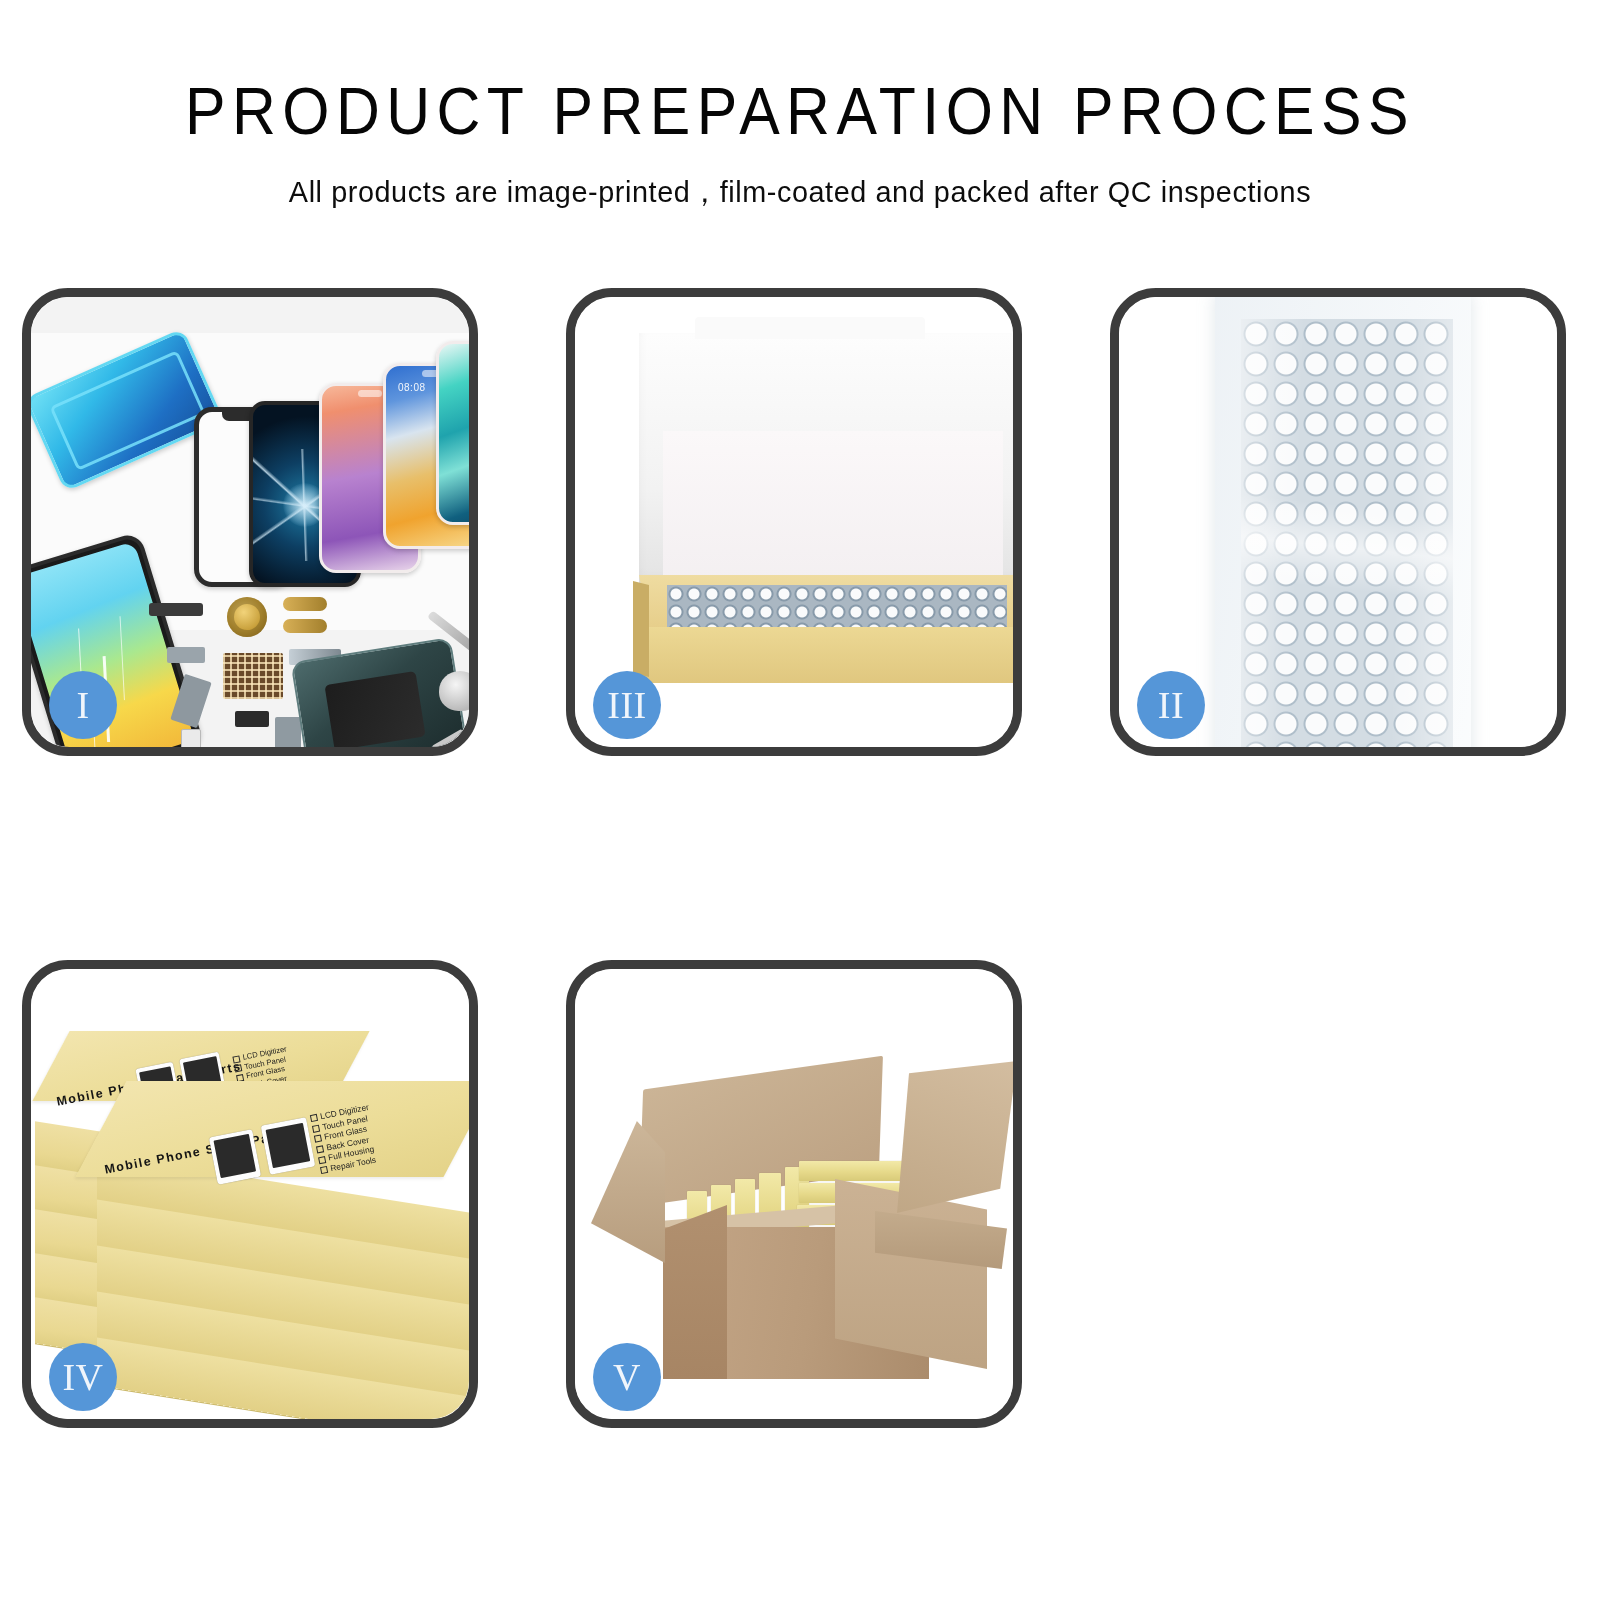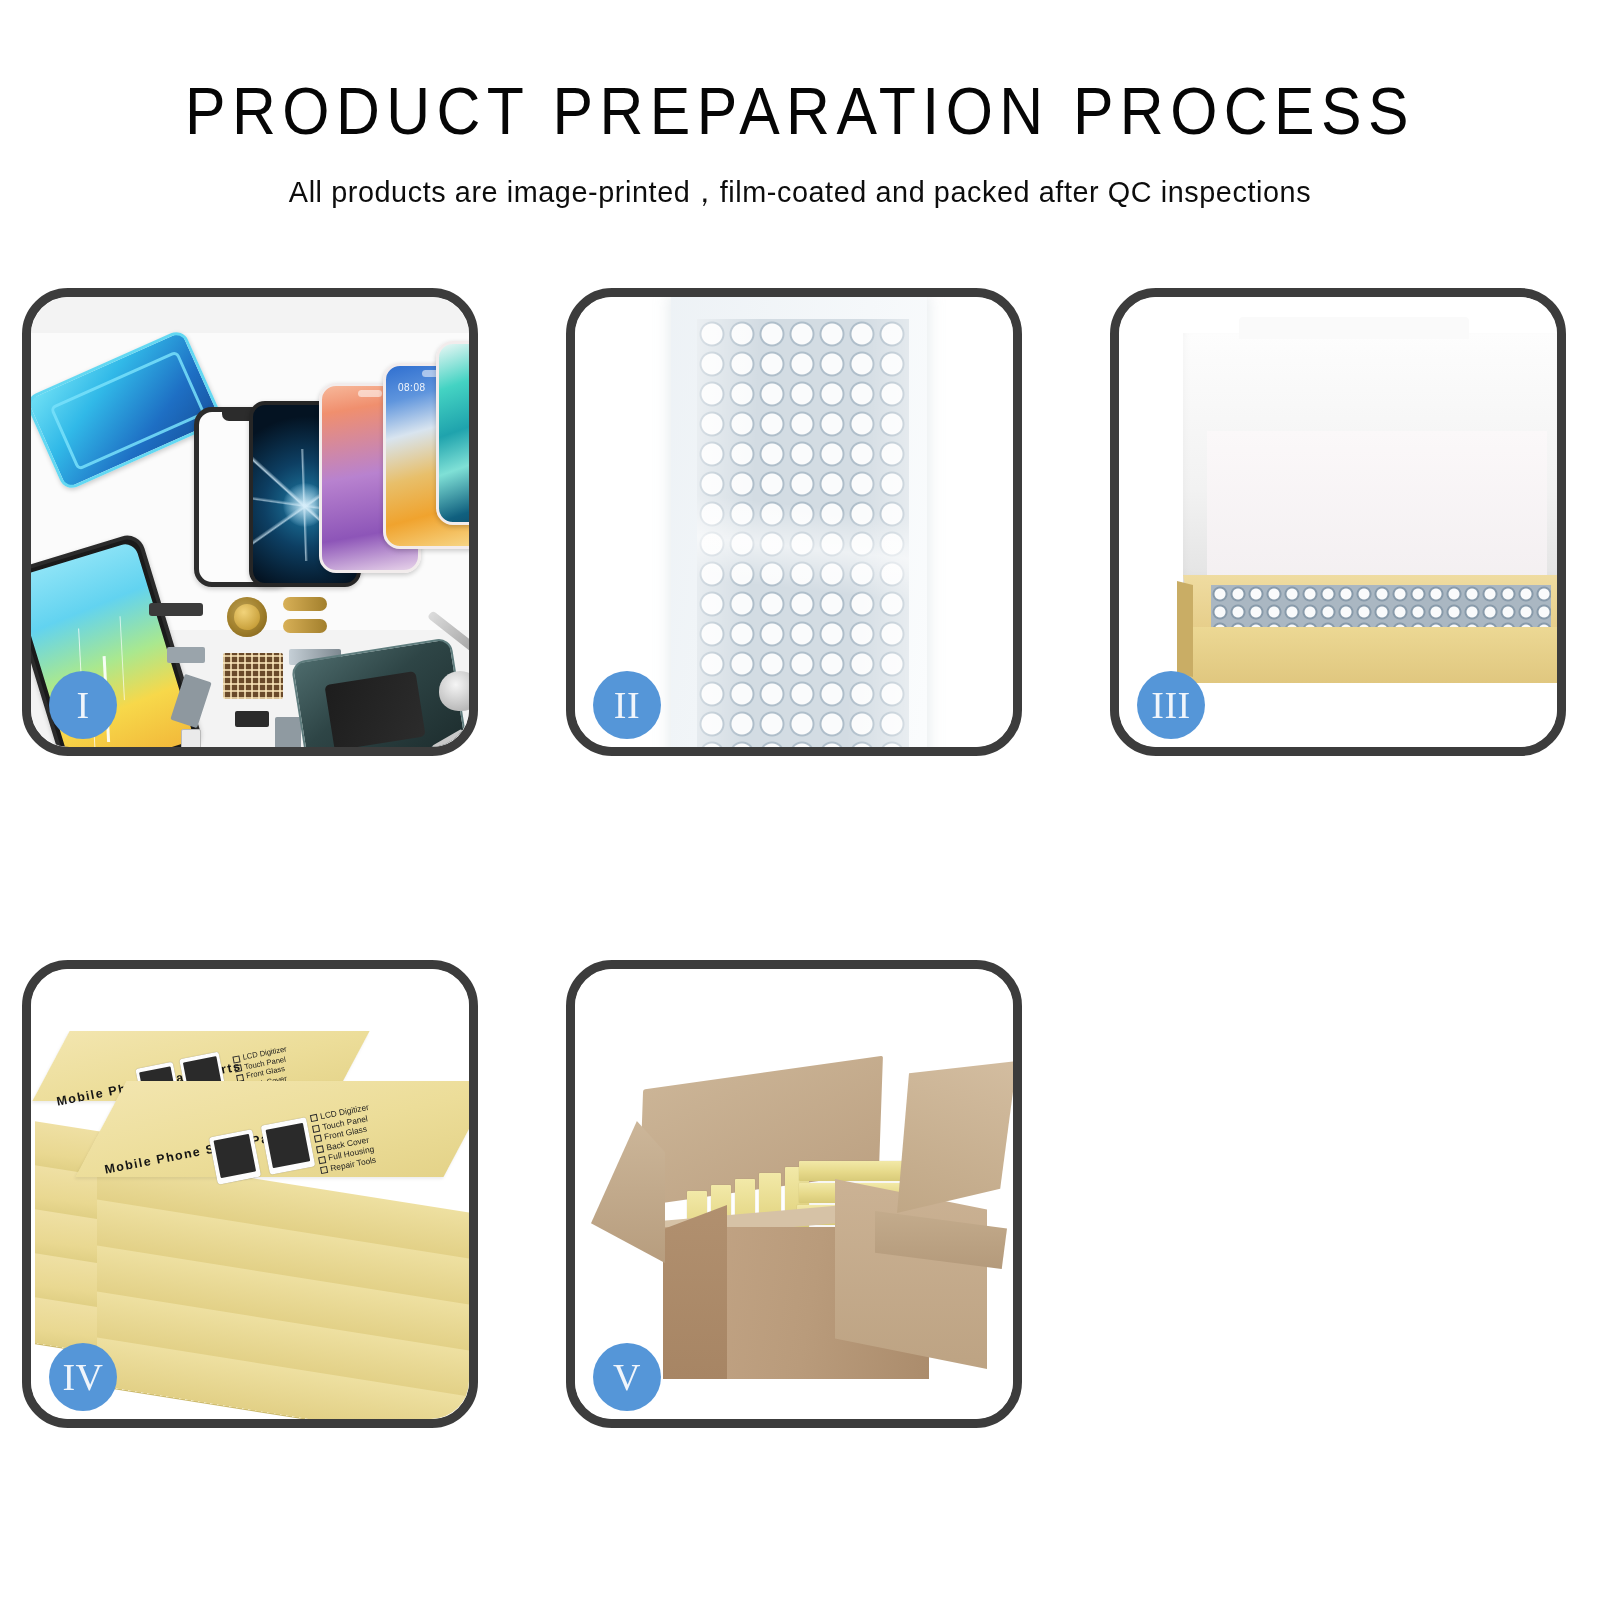--- a/index.html
+++ b/index.html
@@ -608,39 +608,39 @@
       <div class="comp" style="left:150px;top:432px;width:18px;height:30px;background:#eaeaea;border:1px solid #b9b9b9;"></div>
       <div class="comp" style="left:244px;top:420px;width:26px;height:34px;background:#8f9aa1;"></div>
       <div class="backplate"></div>
       <div class="tweezer"></div>
       <div class="brush"></div>
       <div class="comp" style="left:400px;top:440px;width:34px;height:6px;background:#c8c8c8;transform:rotate(-30deg);"></div>
     </div>
     <div class="badge">I</div>
   </div>
 
-  <div class="panel p2">
-    <div class="panel-inner">
-      <div class="bw-outer">
-        <div class="bw-inner"></div>
-      </div>
-    </div>
-    <div class="badge">II</div>
-  </div>
-
   <div class="panel p3">
     <div class="panel-inner">
       <div class="b3-lid"></div>
       <div class="b3-liner"></div>
       <div class="b3-tray"></div>
       <div class="b3-bubble"></div>
       <div class="b3-tray-front"></div>
       <div class="b3-tray-side"></div>
     </div>
     <div class="badge">III</div>
+  </div>
+
+  <div class="panel p2">
+    <div class="panel-inner">
+      <div class="bw-outer">
+        <div class="bw-inner"></div>
+      </div>
+    </div>
+    <div class="badge">II</div>
   </div>
 
   <div class="panel p4">
     <div class="panel-inner">
       <div class="stack">
 
         <div class="sbox" style="left:4px;top:168px;width:200px;height:46px;transform:skewY(9deg);"></div>
         <div class="sbox" style="left:4px;top:212px;width:200px;height:46px;transform:skewY(9deg);"></div>
         <div class="sbox" style="left:4px;top:256px;width:200px;height:46px;transform:skewY(9deg);"></div>
         <div class="sbox" style="left:4px;top:300px;width:200px;height:46px;transform:skewY(9deg);"></div>

